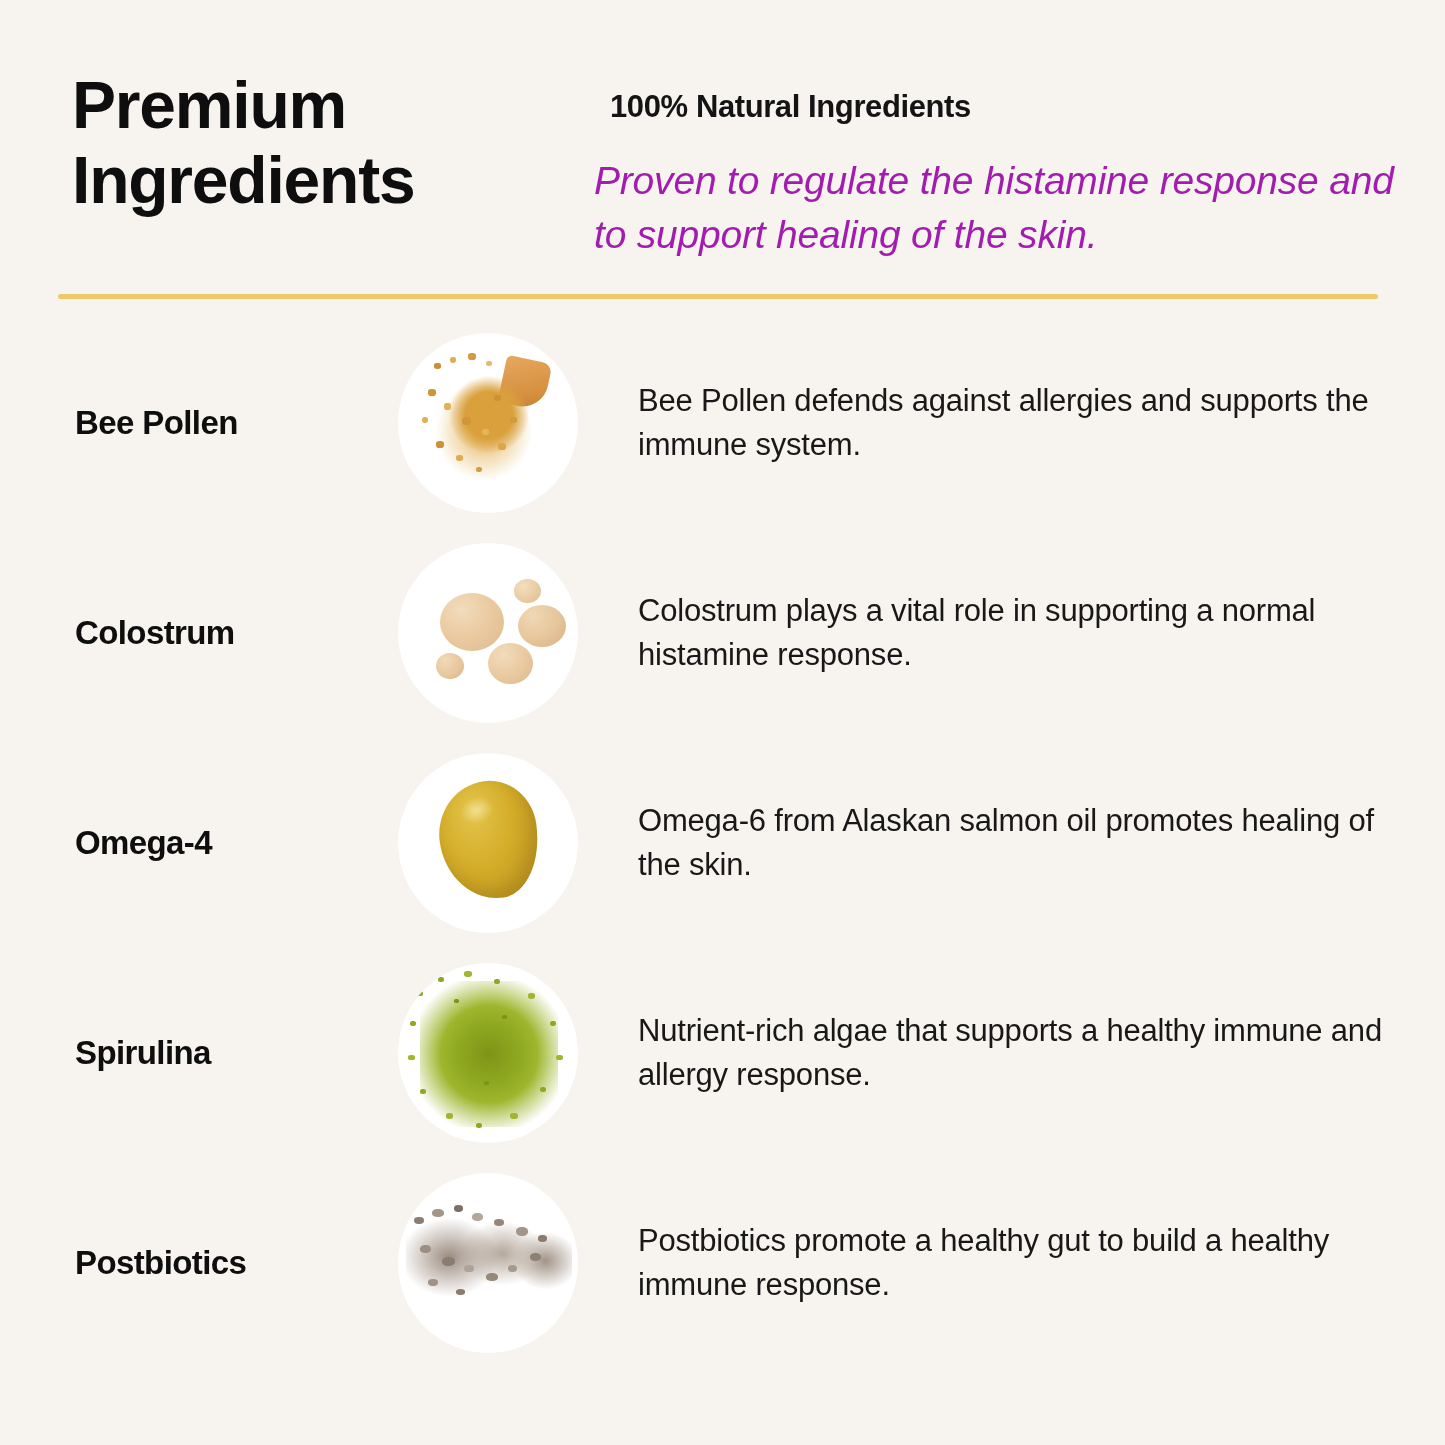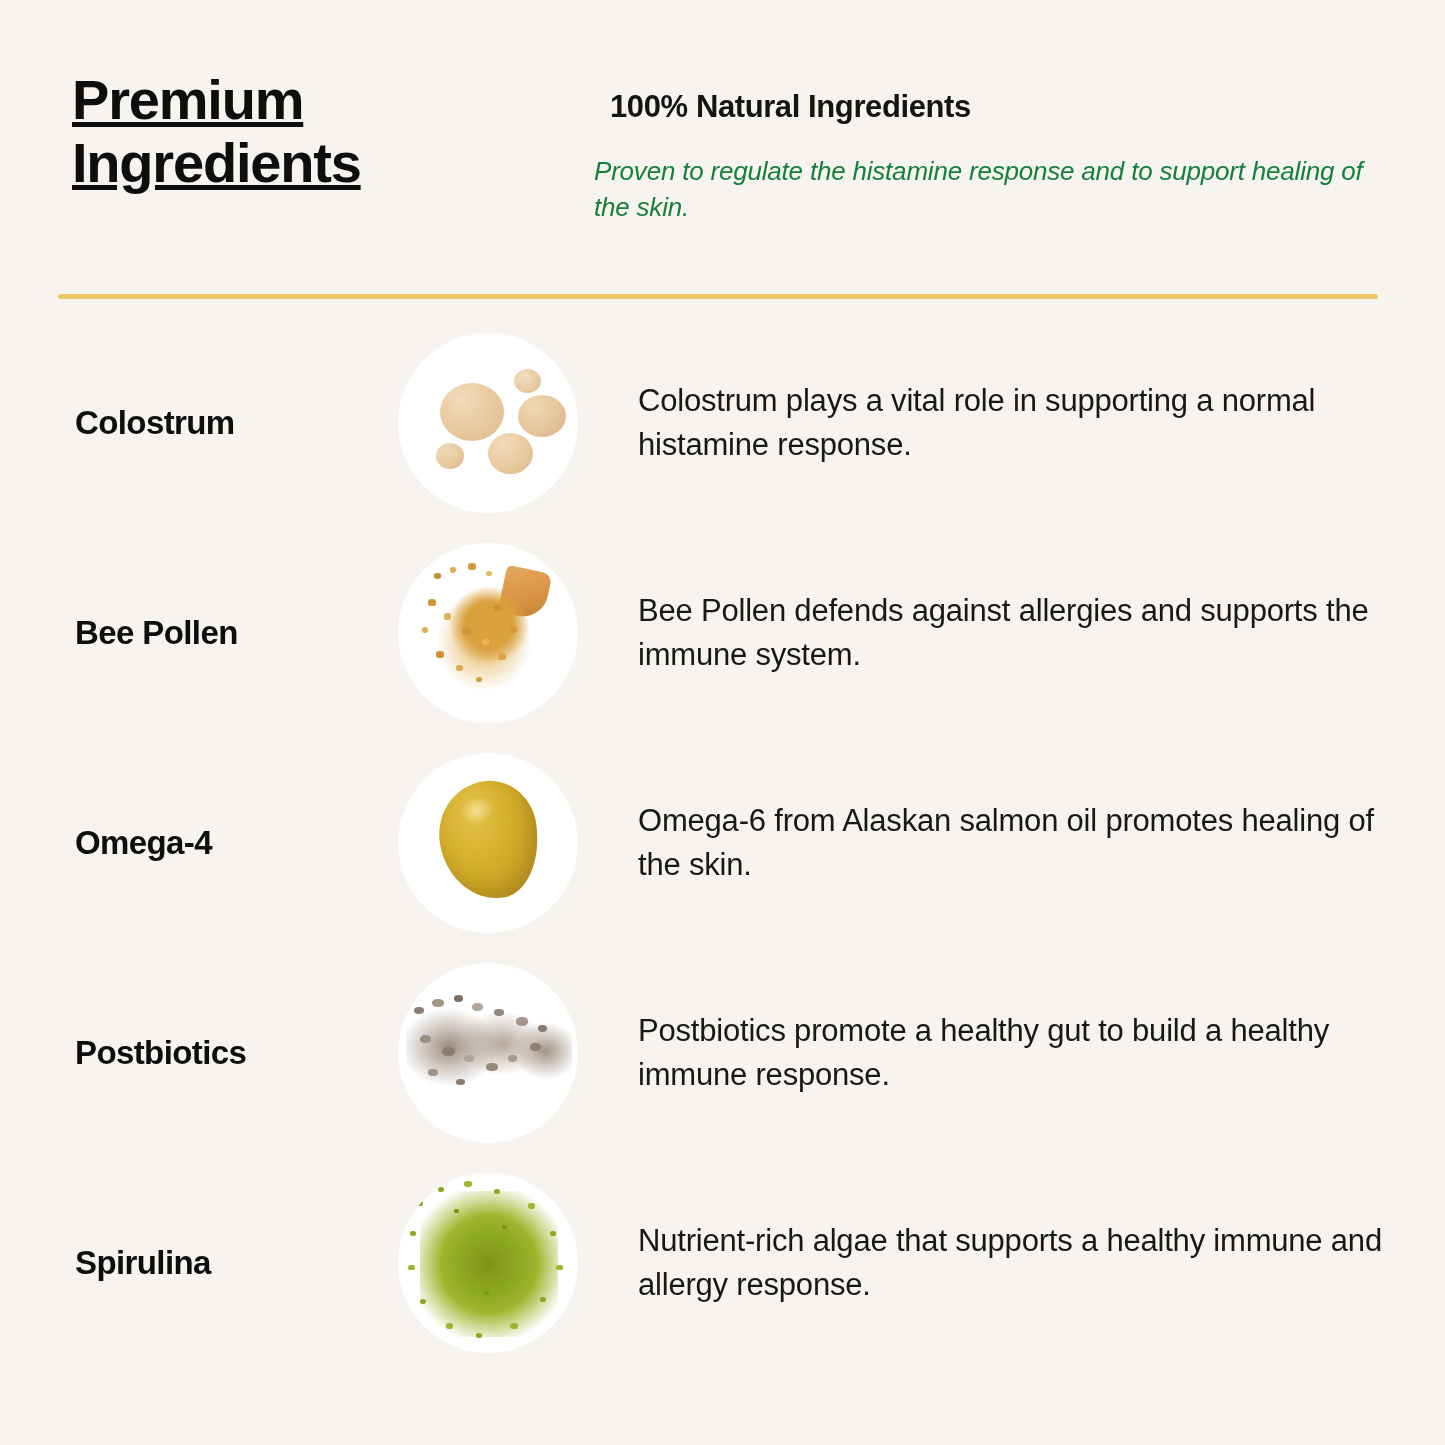--- a/index.html
+++ b/index.html
@@ -9,31 +9,31 @@
     font-family:"Liberation Sans", sans-serif;
     color:#111111;
     overflow:hidden;
   }
   .page { position:relative; width:1445px; height:1445px; box-sizing:border-box; }
 
   
   .header { position:absolute; left:0; top:0; width:1445px; height:300px; }
   .title {
     position:absolute; left:72px; top:68px; width:470px;
-    font-size:56px; font-weight:bold; line-height:1.13;
-    letter-spacing:-1.2px; color:#0E0E0E;text-decoration:underline;
+    font-size:66px; font-weight:bold; line-height:1.13;
+    letter-spacing:-1.2px; color:#0E0E0E;
   }
   .header-right { position:absolute; left:594px; top:88px; width:800px; }
   .kicker {
     font-size:31px; font-weight:bold; letter-spacing:-0.4px;
     color:#141414; line-height:1.2; margin:0 0 20px 16px;
   }
   .subcopy {
-    font-size:26px; font-style:italic; line-height:1.38;
-    color:#15803d; letter-spacing:-0.2px;margin-top:29px;
+    font-size:39px; font-style:italic; line-height:1.38;
+    color:#a21caf; letter-spacing:-0.2px;margin-top:29px;
   }
   .divider {
     position:absolute; left:58px; top:294px; width:1320px; height:5px;
     background:#EFC86A; border-radius:3px;
   }
 
   
   .rows { position:absolute; left:0; top:318px; width:1445px; }
   .row {
     position:relative; height:210px; width:1445px;
@@ -131,36 +131,20 @@
   <div class="header">
     <div class="title">Premium Ingredients</div>
     <div class="header-right">
       <div class="kicker">100% Natural Ingredients</div>
       <div class="subcopy">Proven to regulate the histamine response and to support healing of the skin.</div>
     </div>
     <div class="divider"></div>
   </div>
 
   <div class="rows">
-
-    <div class="row">
-      <div class="ing-label">Colostrum</div>
-      <div class="ing-media">
-        <div class="circle">
-          <div class="art">
-            <span class="drop d1"></span>
-            <span class="drop d2"></span>
-            <span class="drop d3"></span>
-            <span class="drop d4"></span>
-            <span class="drop d5"></span>
-          </div>
-        </div>
-      </div>
-      <div class="ing-desc">Colostrum plays a vital role in supporting a normal histamine response.</div>
-    </div>
 
     <div class="row">
       <div class="ing-label">Bee Pollen</div>
       <div class="ing-media">
         <div class="circle">
           <div class="art">
             <span class="scoop"></span>
             <span class="pollen-pile"></span>
             <span class="grain" style="left:36px;top:30px;width:7px;height:6px;background:#C98F34;"></span>
             <span class="grain" style="left:52px;top:24px;width:6px;height:6px;background:#E0AE52;"></span>
@@ -177,57 +161,46 @@
             <span class="grain" style="left:112px;top:84px;width:7px;height:6px;background:#D29A3C;"></span>
             <span class="grain" style="left:24px;top:84px;width:6px;height:6px;background:#E2B054;"></span>
             <span class="grain" style="left:96px;top:62px;width:7px;height:6px;background:#CE9136;"></span>
           </div>
         </div>
       </div>
       <div class="ing-desc">Bee Pollen defends against allergies and supports the immune system.</div>
     </div>
 
     <div class="row">
+      <div class="ing-label">Colostrum</div>
+      <div class="ing-media">
+        <div class="circle">
+          <div class="art">
+            <span class="drop d1"></span>
+            <span class="drop d2"></span>
+            <span class="drop d3"></span>
+            <span class="drop d4"></span>
+            <span class="drop d5"></span>
+          </div>
+        </div>
+      </div>
+      <div class="ing-desc">Colostrum plays a vital role in supporting a normal histamine response.</div>
+    </div>
+
+    <div class="row">
       <div class="ing-label">Omega-4</div>
       <div class="ing-media">
         <div class="circle">
           <div class="art">
             <span class="oil"></span>
             <span class="oil-shine"></span>
           </div>
         </div>
       </div>
       <div class="ing-desc">Omega-6 from Alaskan salmon oil promotes healing of the skin.</div>
-    </div>
-
-    <div class="row">
-      <div class="ing-label">Postbiotics</div>
-      <div class="ing-media">
-        <div class="circle">
-          <div class="art">
-            <span class="powder"></span>
-            <span class="speck" style="left:16px;top:44px;width:10px;height:7px;background:#8D7D71;"></span>
-            <span class="speck" style="left:34px;top:36px;width:12px;height:8px;background:#A5968A;"></span>
-            <span class="speck" style="left:56px;top:32px;width:9px;height:7px;background:#7E6E63;"></span>
-            <span class="speck" style="left:74px;top:40px;width:11px;height:8px;background:#B3A79B;"></span>
-            <span class="speck" style="left:96px;top:46px;width:10px;height:7px;background:#96877B;"></span>
-            <span class="speck" style="left:118px;top:54px;width:12px;height:9px;background:#A3958A;"></span>
-            <span class="speck" style="left:140px;top:62px;width:9px;height:7px;background:#8A7B70;"></span>
-            <span class="speck" style="left:22px;top:72px;width:11px;height:8px;background:#9D8E82;"></span>
-            <span class="speck" style="left:44px;top:84px;width:13px;height:9px;background:#8A7C70;"></span>
-            <span class="speck" style="left:66px;top:92px;width:10px;height:7px;background:#B0A296;"></span>
-            <span class="speck" style="left:88px;top:100px;width:12px;height:8px;background:#97887C;"></span>
-            <span class="speck" style="left:110px;top:92px;width:9px;height:7px;background:#A89A8E;"></span>
-            <span class="speck" style="left:132px;top:80px;width:11px;height:8px;background:#8F8074;"></span>
-            <span class="speck" style="left:30px;top:106px;width:10px;height:7px;background:#A19286;"></span>
-            <span class="speck" style="left:58px;top:116px;width:9px;height:6px;background:#8B7C70;"></span>
-          </div>
-        </div>
-      </div>
-      <div class="ing-desc">Postbiotics promote a healthy gut to build a healthy immune response.</div>
     </div>
 
     <div class="row">
       <div class="ing-label">Spirulina</div>
       <div class="ing-media">
         <div class="circle">
           <div class="art">
             <span class="algae"></span>
             <span class="fleck" style="left:18px;top:28px;width:7px;height:5px;"></span>
             <span class="fleck" style="left:40px;top:14px;width:6px;height:5px;"></span>
@@ -245,14 +218,41 @@
             <span class="fleck" style="left:12px;top:58px;width:6px;height:5px;"></span>
             <span class="fleck" style="left:56px;top:36px;width:5px;height:4px;background:#7E9417;"></span>
             <span class="fleck" style="left:104px;top:52px;width:5px;height:4px;background:#7E9417;"></span>
             <span class="fleck" style="left:86px;top:118px;width:5px;height:4px;background:#7E9417;"></span>
           </div>
         </div>
       </div>
       <div class="ing-desc">Nutrient-rich algae that supports a healthy immune and allergy response.</div>
     </div>
 
+    <div class="row">
+      <div class="ing-label">Postbiotics</div>
+      <div class="ing-media">
+        <div class="circle">
+          <div class="art">
+            <span class="powder"></span>
+            <span class="speck" style="left:16px;top:44px;width:10px;height:7px;background:#8D7D71;"></span>
+            <span class="speck" style="left:34px;top:36px;width:12px;height:8px;background:#A5968A;"></span>
+            <span class="speck" style="left:56px;top:32px;width:9px;height:7px;background:#7E6E63;"></span>
+            <span class="speck" style="left:74px;top:40px;width:11px;height:8px;background:#B3A79B;"></span>
+            <span class="speck" style="left:96px;top:46px;width:10px;height:7px;background:#96877B;"></span>
+            <span class="speck" style="left:118px;top:54px;width:12px;height:9px;background:#A3958A;"></span>
+            <span class="speck" style="left:140px;top:62px;width:9px;height:7px;background:#8A7B70;"></span>
+            <span class="speck" style="left:22px;top:72px;width:11px;height:8px;background:#9D8E82;"></span>
+            <span class="speck" style="left:44px;top:84px;width:13px;height:9px;background:#8A7C70;"></span>
+            <span class="speck" style="left:66px;top:92px;width:10px;height:7px;background:#B0A296;"></span>
+            <span class="speck" style="left:88px;top:100px;width:12px;height:8px;background:#97887C;"></span>
+            <span class="speck" style="left:110px;top:92px;width:9px;height:7px;background:#A89A8E;"></span>
+            <span class="speck" style="left:132px;top:80px;width:11px;height:8px;background:#8F8074;"></span>
+            <span class="speck" style="left:30px;top:106px;width:10px;height:7px;background:#A19286;"></span>
+            <span class="speck" style="left:58px;top:116px;width:9px;height:6px;background:#8B7C70;"></span>
+          </div>
+        </div>
+      </div>
+      <div class="ing-desc">Postbiotics promote a healthy gut to build a healthy immune response.</div>
+    </div>
+
   </div>
 </div>
 
 </body></html>

